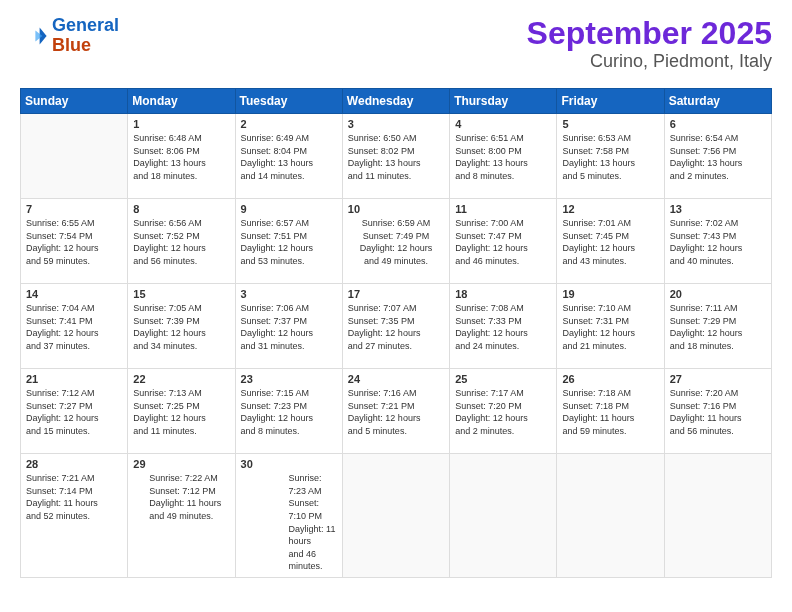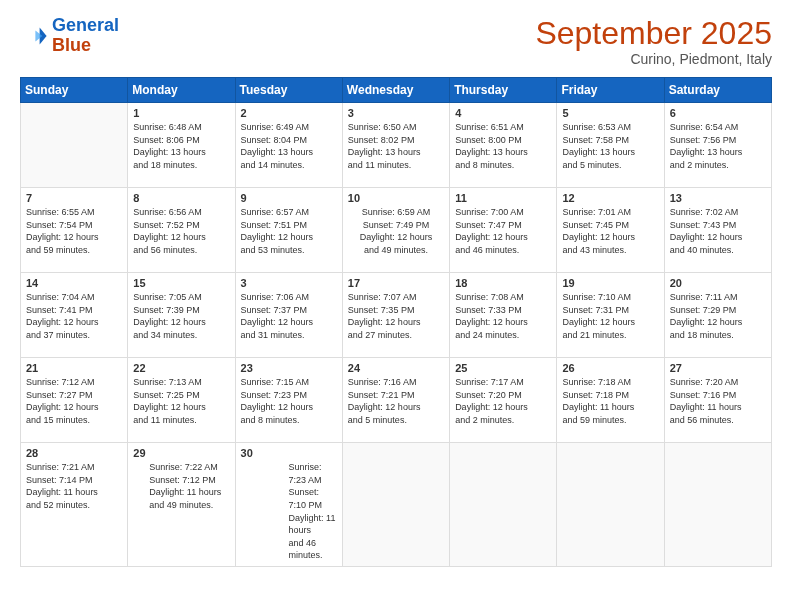--- a/index.html
+++ b/index.html
@@ -13,21 +13,21 @@
     .page {
       width: 792px;
       height: 612px;
       background: #fff;
       padding: 16px 20px 10px 20px;
     }
     .header {
       display: flex;
       justify-content: space-between;
       align-items: flex-start;
-      margin-bottom: 10px;
+      margin-bottom: 16px;
     }
     .logo {
       display: flex;
       align-items: center;
       gap: 4px;
     }
     .logo-text {
       font-size: 18px;
       font-weight: bold;
       color: #333;
@@ -38,26 +38,26 @@
     }
     .logo-icon {
       width: 28px;
       height: 28px;
     }
     .title-block {
       text-align: right;
     }
     .month-title {
       font-size: 32px;
-      font-weight: normal;
-      color: #c2410c;
+      font-weight: bold;
+      color: #6d28d9;
       line-height: 1.1;
     }
     .location {
-      font-size: 14px;
+      font-size: 18px;
       color: #555;
     }
     .calendar {
       width: 100%;
       border-collapse: collapse;
       border: 1px solid #ccc;
     }
     .calendar th {
       background: #1565c0;
       color: #fff;

